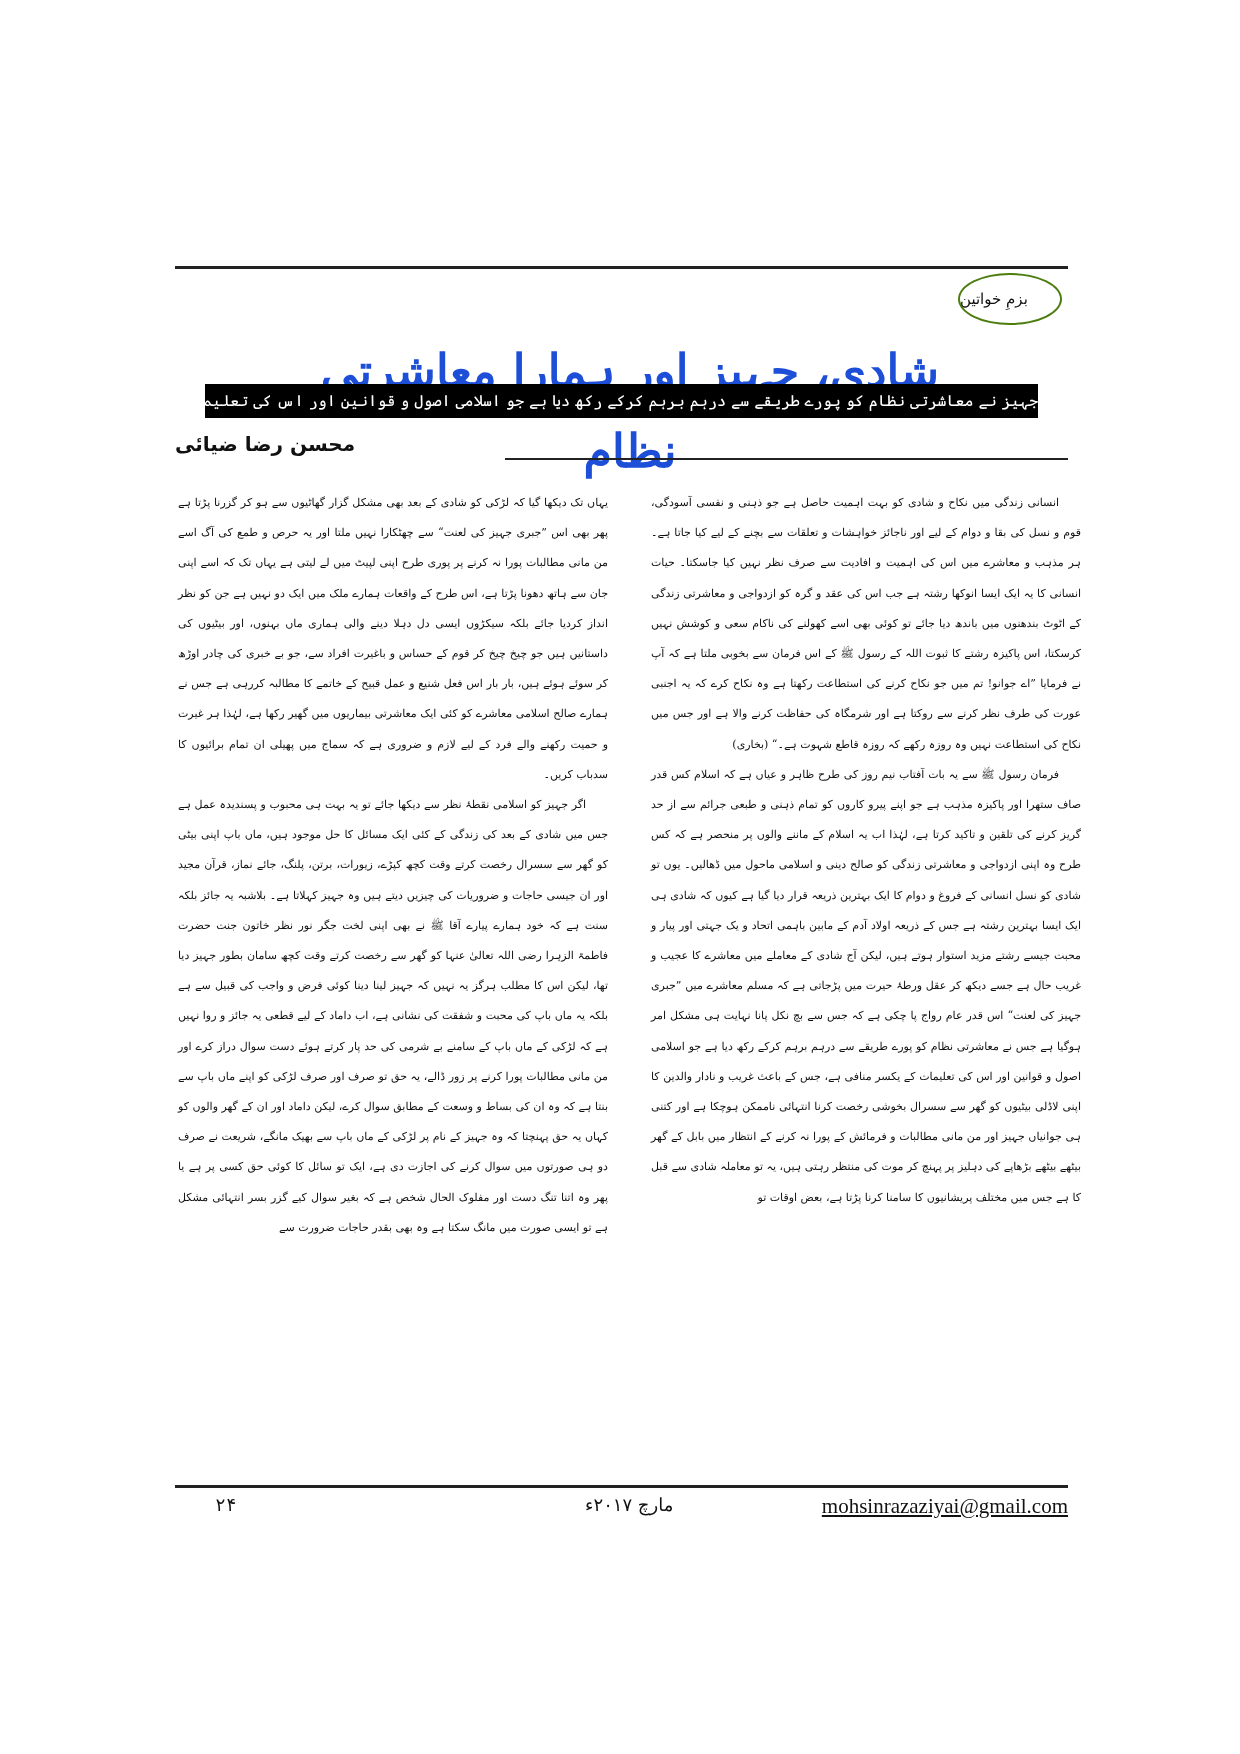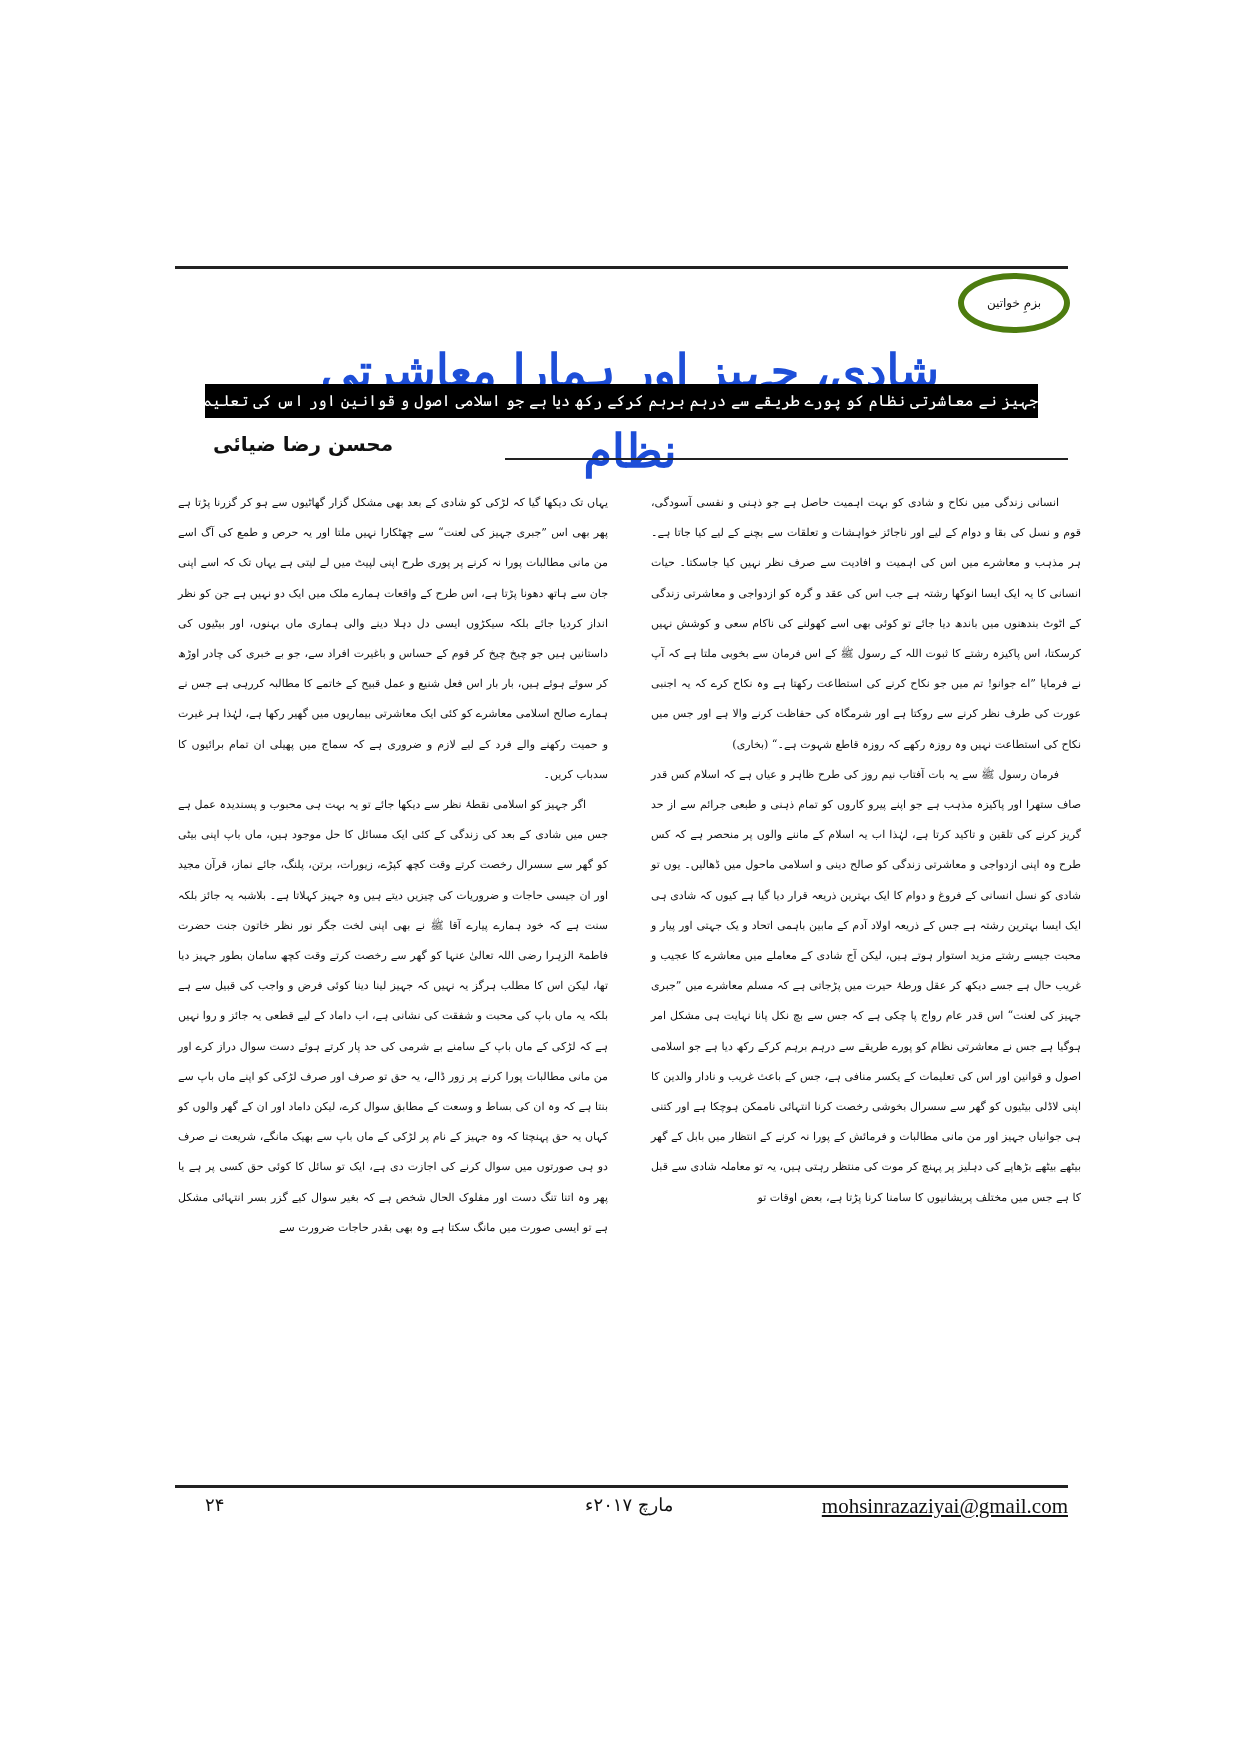--- a/index.html
+++ b/index.html
@@ -1,32 +1,32 @@
 <!DOCTYPE html>
 <html><head>
 <meta charset="utf-8">
 <style>
   html, body { margin: 0; padding: 0; background: #ffffff; }
   body { width: 1240px; height: 1754px; position: relative; overflow: hidden; font-family: "DejaVu Sans", sans-serif; color: #111; }
   .rule { position: absolute; left: 175px; width: 893px; height: 3px; background: #222; }
   .rule.top { top: 266px; }
   .rule.bottom { top: 1485px; }
-  .section-badge { position: absolute; left: 958px; top: 273px; width: 100px; height: 48px; border: 6px solid #4d7c0f; border-radius: 50%; display: flex; align-items: center; justify-content: center; font-size: 12px; direction: rtl; font-family: "DejaVu Serif", serif; }
+  .section-badge { position: absolute; left: 958px; top: 273px; width: 100px; height: 48px; border: 2px solid #4d7c0f; border-radius: 50%; display: flex; align-items: center; justify-content: flex-end; font-size: 15px; direction: rtl; font-family: "DejaVu Serif", serif; }
   .title { position: absolute; left: 280px; top: 300px; width: 700px; text-align: center; direction: rtl; font-family: "DejaVu Serif", serif; font-size: 46px; font-weight: bold; line-height: 80px; color: #1d4ed8; }
   .subtitle-bar { position: absolute; left: 205px; top: 384px; width: 833px; height: 34px; background: #000; color: #fff; direction: rtl; font-family: "DejaVu Serif", serif; font-size: 15.5px; line-height: 34px; text-align: center; white-space: nowrap; overflow: hidden; }
   .author-row { position: absolute; left: 175px; top: 432px; width: 893px; height: 30px; }
-  .author { position: absolute; left: 0; top: 0; font-family: "DejaVu Sans", sans-serif; font-weight: bold; font-size: 20px; direction: rtl; margin-left: 38px; }
+  .author { position: absolute; left: 0; top: 0; font-family: "DejaVu Sans", sans-serif; font-weight: bold; font-size: 20px; direction: rtl; }
   .author-line { position: absolute; left: 330px; right: 0; top: 26px; height: 2px; background: #222; }
   .col { position: absolute; top: 488px; width: 430px; direction: rtl; text-align: justify; font-family: "DejaVu Serif", serif; font-size: 11px; line-height: 30.2px; color: #111; }
   .col.right { left: 651px; }
   .col.left { left: 178px; }
   .col p { margin: 0; text-indent: 22px; }
   .col p.noindent { text-indent: 0; }
   .footer { position: absolute; top: 1494px; left: 175px; width: 893px; height: 30px; font-size: 18px; }
-  .page-num { position: absolute; left: 30px; top: 0; font-family: Liberation Serif, serif; direction: rtl; text-align: center; }
+  .page-num { position: absolute; left: 40px; top: 0; font-family: Liberation Mono, monospace; direction: rtl; text-align: center; }
   .issue-date { position: absolute; left: 410px; top: 0; font-family: "DejaVu Serif", serif; direction: rtl; }
   .email { position: absolute; right: 0; top: 0; font-family: "Liberation Serif", serif; font-size: 21px; text-decoration: underline; }
 </style>
 </head>
 <body>
 
 <div class="rule top"></div>
 
 <div class="section-badge">
   <span>بزمِ خواتین</span>

